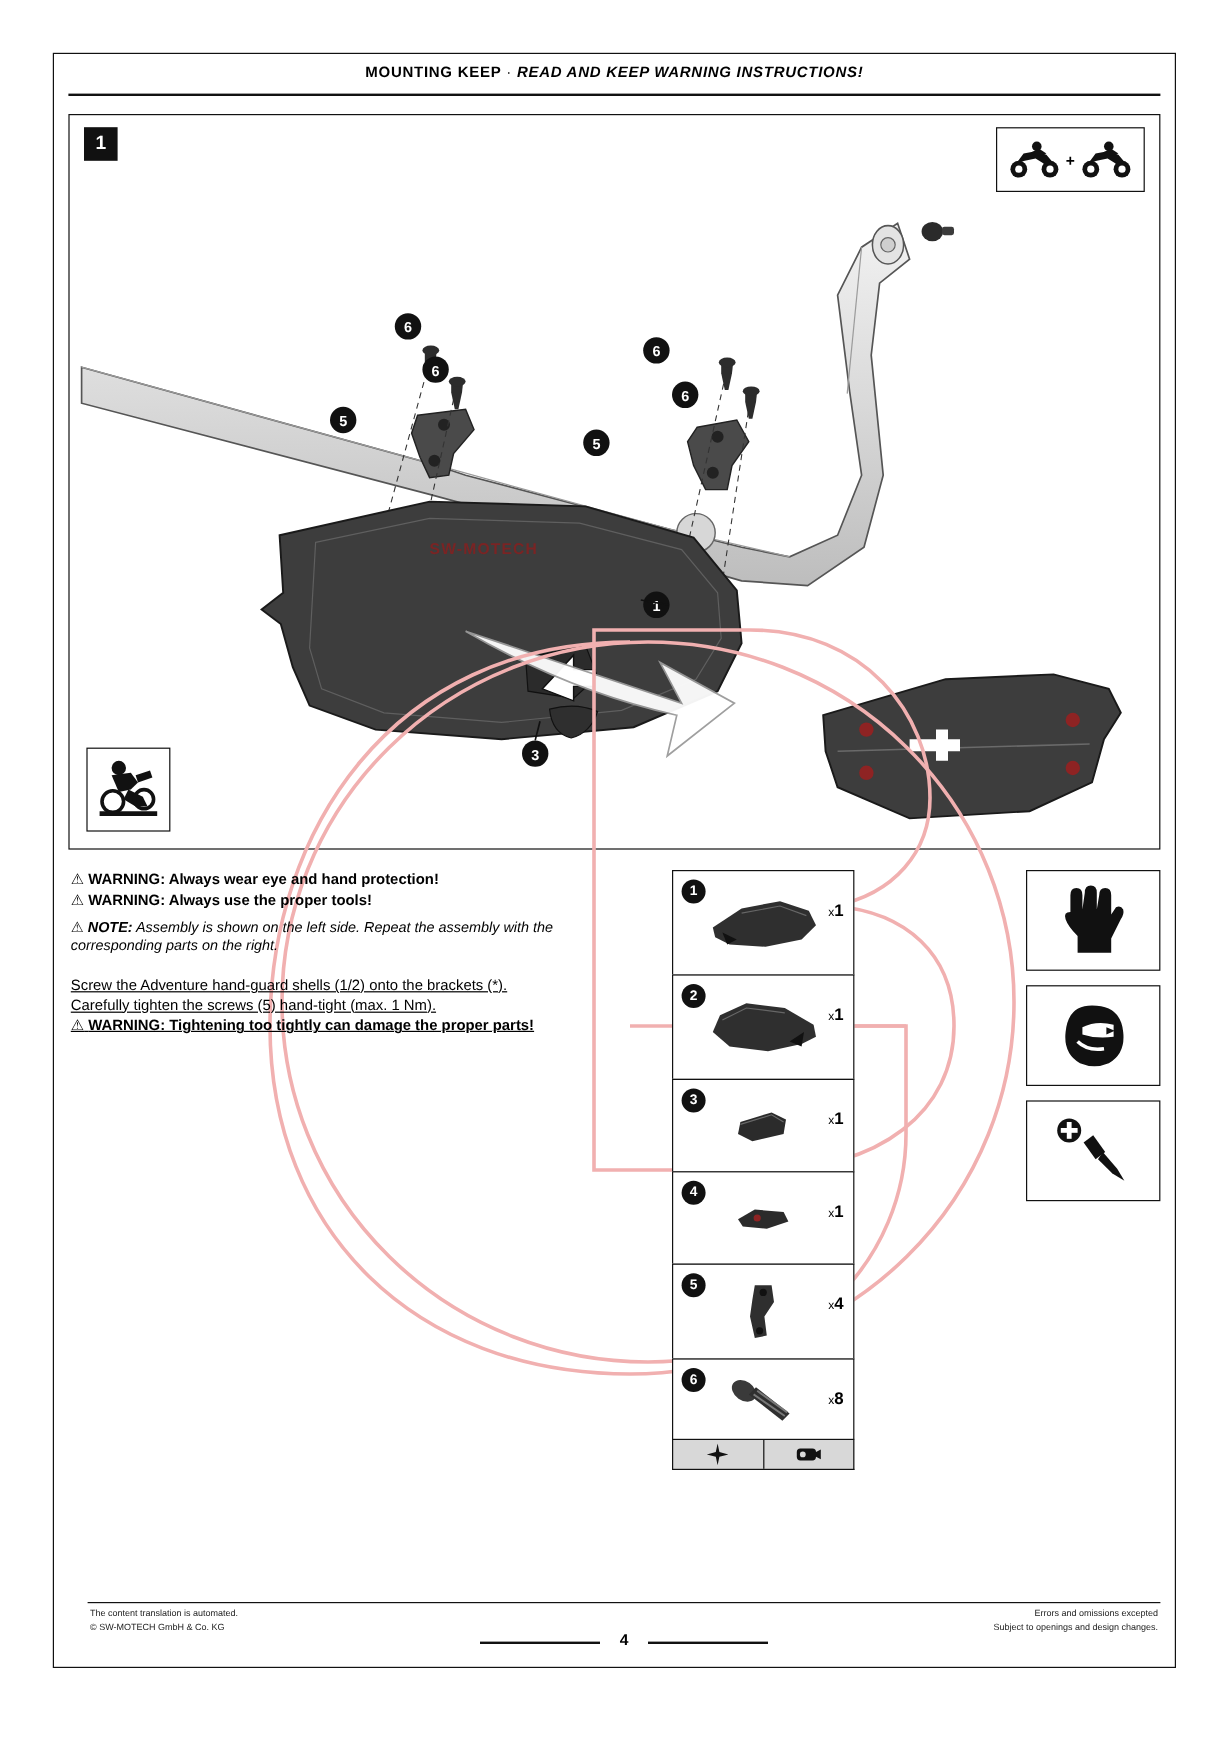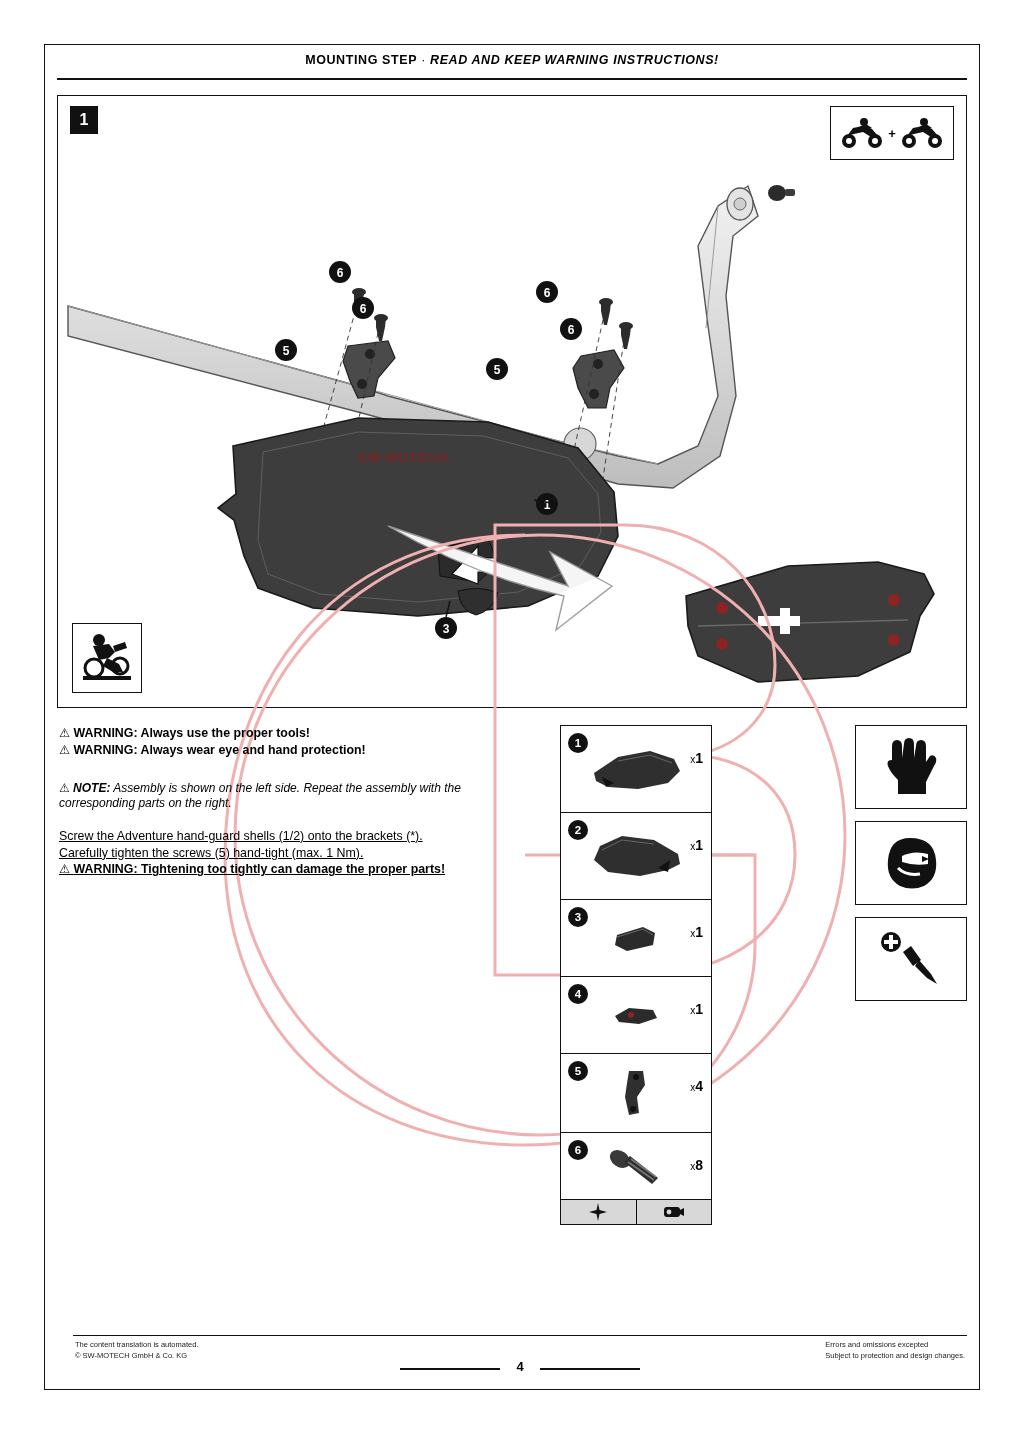--- a/index.html
+++ b/index.html
@@ -20,21 +20,21 @@
   .bike-box{position:absolute;right:12px;top:10px;width:122px;height:52px;border:1px solid #111;background:#fff;display:flex;align-items:center;justify-content:center;gap:3px;}
   .bike-box .plus{font-size:13px;font-weight:bold;}
   .rider-box{position:absolute;left:14px;bottom:14px;width:68px;height:68px;border:1px solid #111;background:#fff;display:flex;align-items:center;justify-content:center;}
 
   
   .watermark{position:absolute;left:150px;top:460px;width:690px;height:660px;pointer-events:none;}
 
   
   .textblock{position:absolute;left:14px;top:680px;width:470px;font-size:12.4px;line-height:1.32;}
   .warn{font-weight:bold;margin:0 0 1px 0;}
-  .note{margin:22px 0 0 0;font-style:italic;font-size:12px;line-height:1.3;}
+  .note{margin:7px 0 0 0;font-style:italic;font-size:12px;line-height:1.3;}
   .note b{font-style:italic;font-weight:bold;}
   .plain{margin:16px 0 0 0;font-size:12.4px;line-height:1.35;text-decoration:underline;}
   .tri{font-style:normal;font-weight:normal;}
 
   
   .parts{position:absolute;left:515px;top:680px;width:152px;}
   .part{position:relative;width:152px;border:1px solid #111;box-sizing:border-box;background:#fff;margin-bottom:-1px;}
   .part .num{position:absolute;left:7px;top:7px;width:20px;height:20px;border-radius:50%;background:#111;color:#fff;font-size:11.5px;font-weight:bold;display:flex;align-items:center;justify-content:center;}
   .part .qty{position:absolute;right:8px;top:24px;font-size:14px;font-weight:bold;}
   .part .qty small{font-size:10px;font-weight:normal;}
@@ -44,33 +44,33 @@
   .part-strip div:last-child{border-right:none;}
 
   
   .safety{position:absolute;left:810px;top:680px;width:112px;}
   .safety-box{width:112px;height:84px;border:1px solid #111;box-sizing:border-box;background:#fff;display:flex;align-items:center;justify-content:center;margin-bottom:12px;}
 
   
   .footer{position:absolute;left:28px;right:12px;bottom:14px;height:40px;}
   .footer-rule{position:absolute;left:0;right:0;top:0;height:1px;background:#111;}
   .footer-left{position:absolute;left:2px;top:5px;font-size:7.5px;line-height:1.45;color:#222;}
-  .footer-right{position:absolute;right:2px;top:5px;font-size:7.5px;line-height:1.45;color:#222;}
+  .footer-right{position:absolute;right:2px;top:5px;font-size:7.5px;line-height:1.45;color:#222;text-align:right;}
   .pagenum{position:absolute;left:0;right:0;top:24px;text-align:center;font-size:13px;font-weight:bold;}
   .pagenum:before{content:"";position:absolute;left:50%;margin-left:-120px;top:9px;width:100px;height:2px;background:#111;}
   .pagenum:after{content:"";position:absolute;left:50%;margin-left:20px;top:9px;width:100px;height:2px;background:#111;}
 </style>
 </head>
 <body>
 
 <div class="page">
 
   <div class="header">
     <div class="header-title">
-      <b>MOUNTING STEP</b>
+      <b>MOUNTING KEEP</b>
       <span>·</span>
       <i>READ AND KEEP WARNING INSTRUCTIONS!</i>
     </div>
     <div class="header-rule"></div>
   </div>
 
   <div class="illus">
 
     <div class="step-badge">1</div>
 
@@ -211,25 +211,25 @@
       <path d="M330 30 C130 30 30 190 30 350 C30 520 150 640 330 640 C480 640 560 540 560 440 L560 350 L380 350"></path>
       <path d="M330 350 L560 350"></path>
       <path d="M300 20 L300 470 L440 470 C540 470 600 420 600 350 C600 290 560 255 500 250 C550 240 580 205 580 160 C580 90 525 20 430 20 Z"></path>
       <ellipse cx="345" cy="330" rx="305" ry="300"></ellipse>
     </g>
   </svg>
 
   <div class="textblock">
     <p class="warn">
       <span class="tri">⚠</span>
-      <span>WARNING: Always use the proper tools!</span>
+      <span>WARNING: Always wear eye and hand protection!</span>
     </p>
     <p class="warn">
       <span class="tri">⚠</span>
-      <span>WARNING: Always wear eye and hand protection!</span>
+      <span>WARNING: Always use the proper tools!</span>
     </p>
 
     <p class="note">
       <span class="tri">⚠</span>
       <b>NOTE:</b>
       <span>Assembly is shown on the left side. Repeat the assembly with the corresponding parts on the right.</span>
     </p>
 
 
     <p class="plain">
@@ -363,18 +363,18 @@
   </div>
 
   <div class="footer">
     <div class="footer-rule"></div>
     <div class="footer-left">
       <div>The content translation is automated.</div>
       <div>© SW-MOTECH GmbH &amp; Co. KG</div>
     </div>
     <div class="footer-right">
       <div>Errors and omissions excepted</div>
-      <div>Subject to protection and design changes.</div>
+      <div>Subject to openings and design changes.</div>
     </div>
     <div class="pagenum">4</div>
   </div>
 
 </div>
 
 </body></html>

